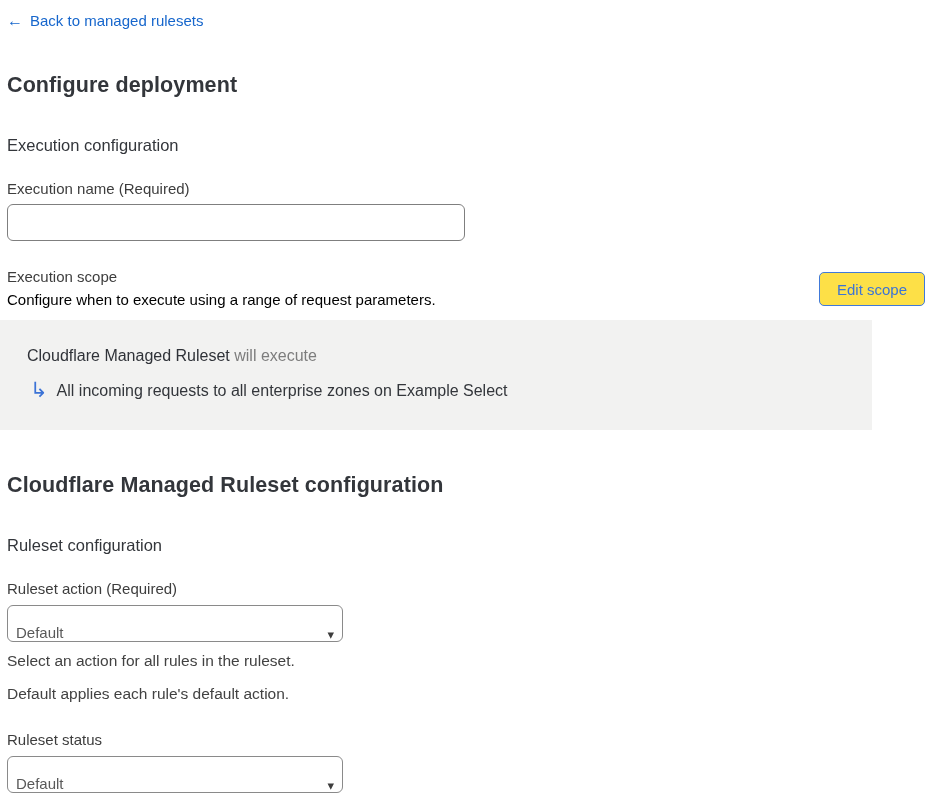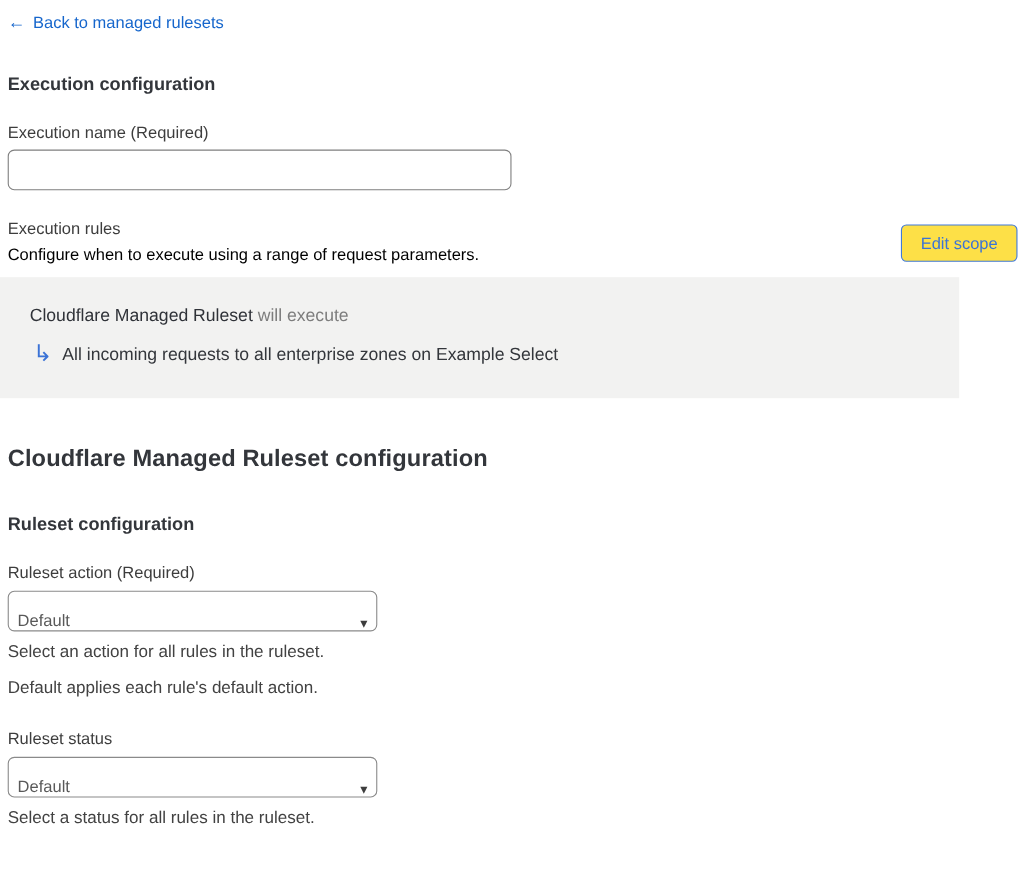--- a/index.html
+++ b/index.html
@@ -35,21 +35,21 @@
     font-size: 21.5px;
     line-height: 25px;
     font-weight: 700;
     color: #33363b;
     letter-spacing: 0.1px;
   }
   .h2 {
     margin-top: 38px;
     font-size: 16.5px;
     line-height: 19px;
-    font-weight: 700;
+    font-weight: 400;
     color: #33363b;
   }
 
   .field-label {
     margin-top: 25px;
     font-size: 15px;
     line-height: 17px;
     color: #3d3d3d;
   }
 
@@ -165,29 +165,30 @@
 </head>
 <body>
 
 <div class="page">
 
   <a class="back-link">
     <span class="arrow">←</span>
     <span>Back to managed rulesets</span>
   </a>
 
+  <div class="h1">Configure deployment</div>
 
   <div class="h2">Execution configuration</div>
 
   <div class="field-label">Execution name (Required)</div>
   <input class="text-input" type="text" value="" style="">
 
   <div class="scope-row">
     <div class="scope-text">
-      <div class="scope-label">Execution rules</div>
+      <div class="scope-label">Execution scope</div>
       <div class="scope-desc">Configure when to execute using a range of request parameters.</div>
     </div>
     <button class="edit-scope-btn">Edit scope</button>
   </div>
 
   <div class="scope-panel">
     <div class="line1">
       <span class="ruleset-name">Cloudflare Managed Ruleset</span><span class="muted"> will execute</span>
     </div>
     <div class="line2">

